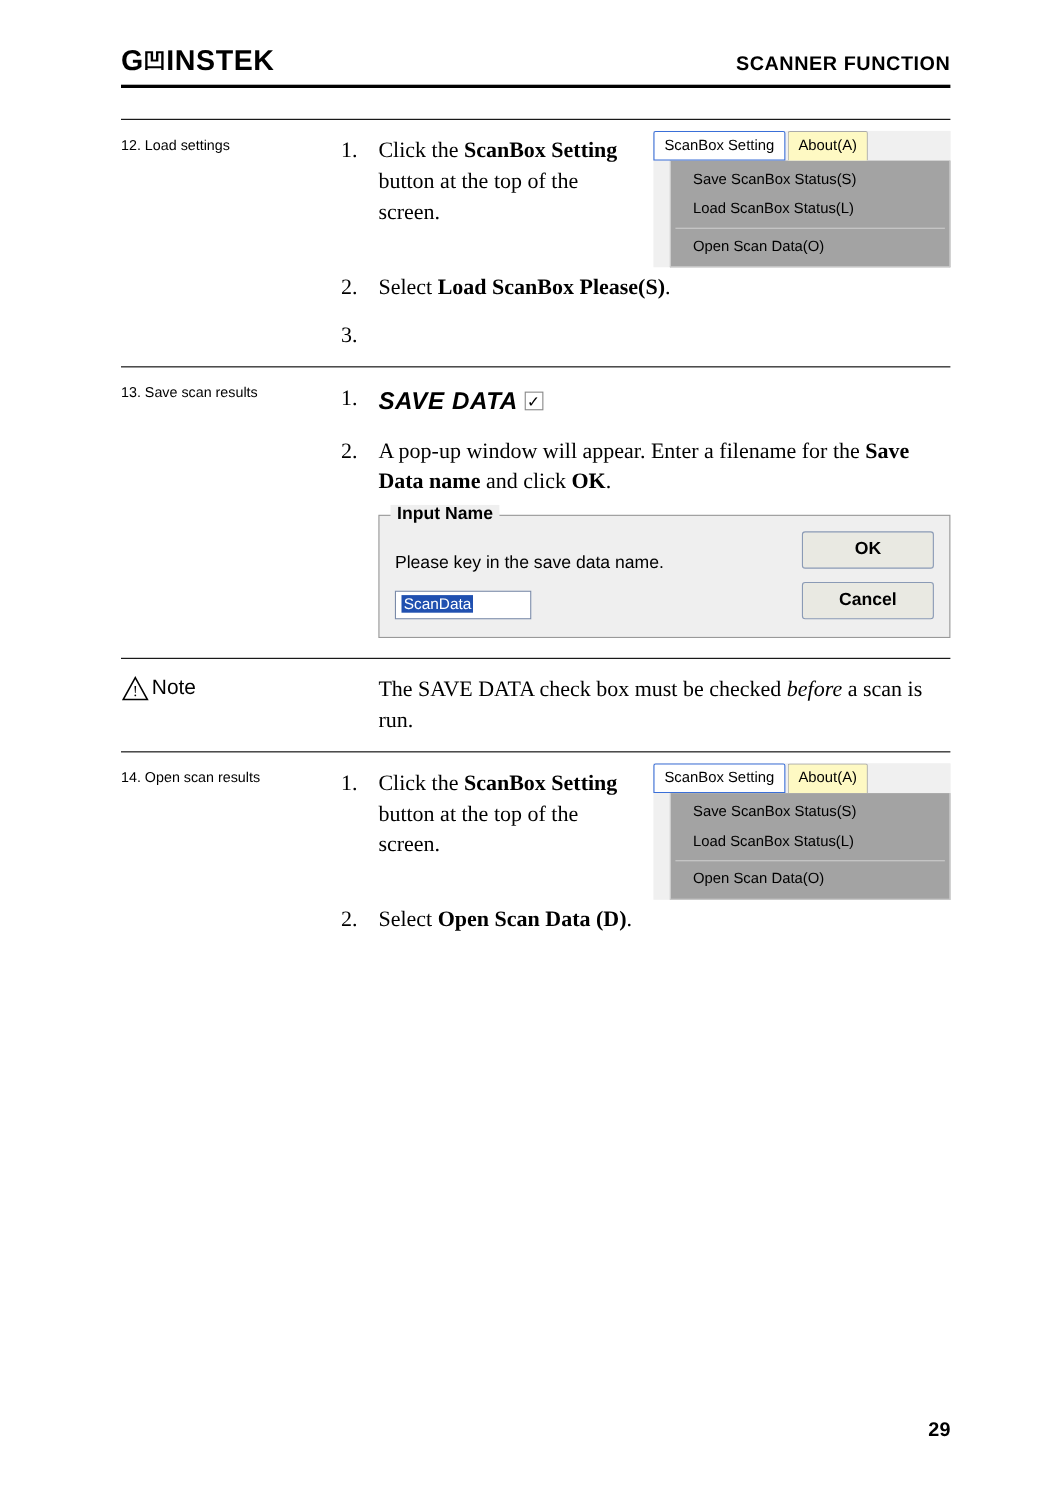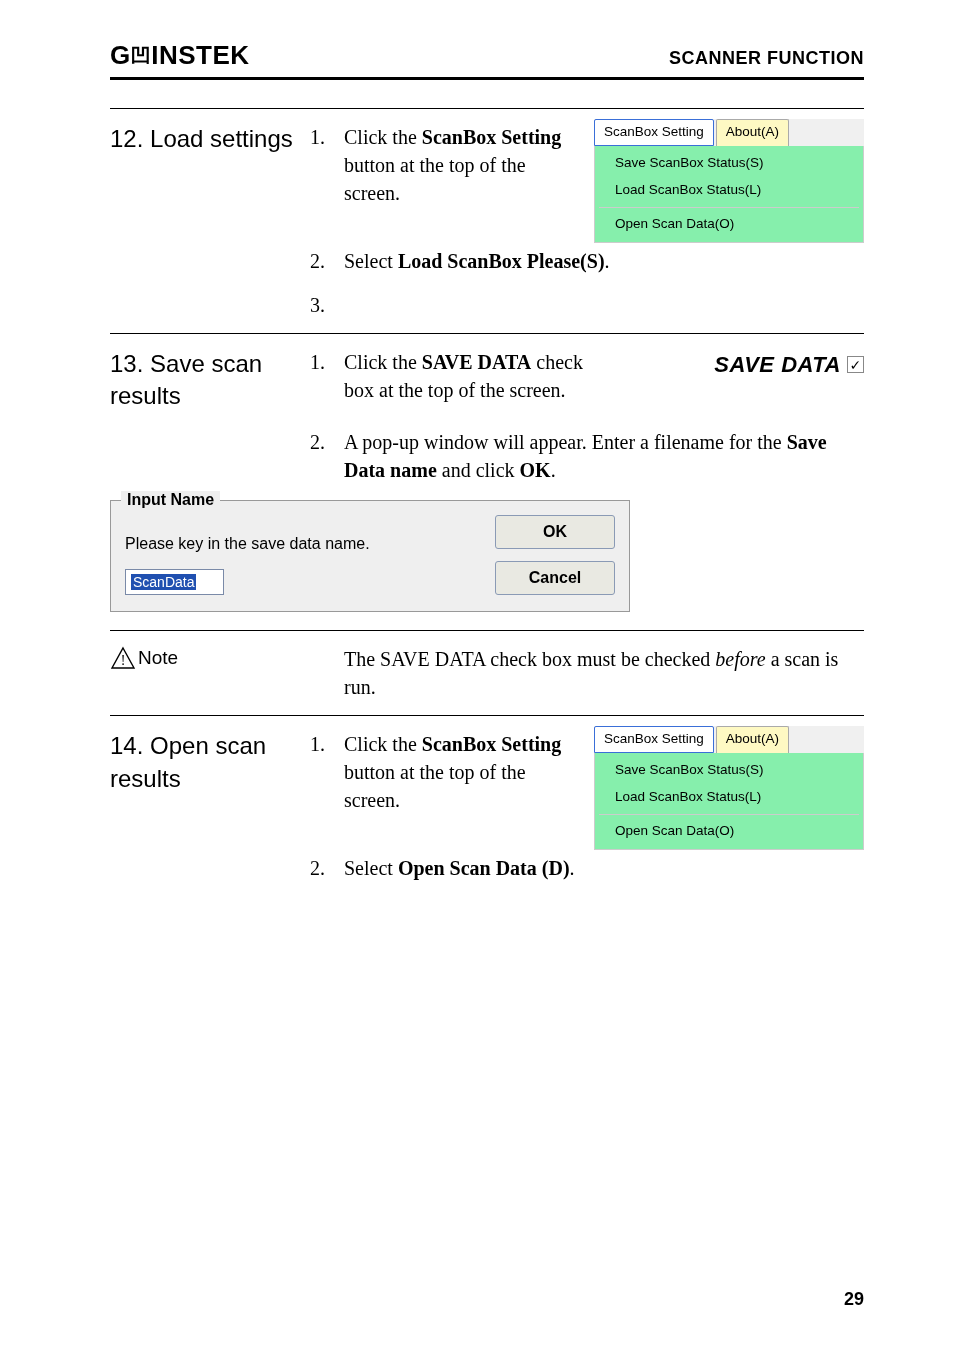--- a/index.html
+++ b/index.html
@@ -44,21 +44,21 @@
     }
     .row {
       display: flex;
       align-items: flex-start;
       padding: 14px 0;
     }
     .left-col {
       width: 200px;
       flex-shrink: 0;
       font-family: Arial, sans-serif;
-      font-size: 24px;
+      font-size: 13px;
       line-height: 1.35;
       padding-right: 8px;
     }
     .num-col {
       width: 34px;
       flex-shrink: 0;
       font-size: 20px;
       line-height: 1.4;
     }
     .body-col {
@@ -91,24 +91,25 @@
       border: 1px solid #aaa;
       border-bottom: none;
       border-radius: 2px 2px 0 0;
       font-size: 13.5px;
     }
     .menu-tab.active {
       background: #fff;
       border: 1px solid #3a6fd8;
     }
     .menu-items {
-      background: #86efac;
+      background: #a3a3a3;
       border: 1px solid #ccc;
       border-top: none;
       padding: 4px 0;
+      margin-left: 15px;
     }
     .menu-item {
       padding: 4px 20px;
       font-size: 13.5px;
     }
     .menu-sep {
       border-top: 1px solid #ccc;
       margin: 3px 4px;
     }
     .save-data-label {
@@ -129,20 +130,21 @@
       background: #fff;
       display: inline-flex;
       align-items: center;
       justify-content: center;
       font-style: normal;
       font-size: 14px;
       font-weight: normal;
       line-height: 1;
     }
     .fieldset-box {
+      margin-left: 234px;
       margin-top: 10px;
       border: 1px solid #999;
       padding: 14px 14px 16px 14px;
       position: relative;
       width: calc(100% - 234px);
       font-family: Tahoma, Arial, sans-serif;
       background: #efefef;
     }
     .fieldset-legend {
       position: absolute;
@@ -160,21 +162,21 @@
     }
     .fieldset-left {
       flex: 1;
       font-size: 16px;
     }
     .fieldset-input {
       margin-top: 16px;
       border: 1px solid #7a8aa8;
       background: #fff;
       padding: 3px 5px;
-      width: 99px;
+      width: 124px;
       display: inline-block;
     }
     .fieldset-input .sel {
       background: #2050b0;
       color: #fff;
       padding: 0 2px;
       font-size: 14px;
     }
     .fieldset-right {
       display: flex;
@@ -260,23 +262,20 @@
     <div class="left-col"></div>
     <div class="num-col">3.</div>
   </div>
 
   <hr class="thin-rule">
 
   <div class="row" style="padding-bottom:8px">
     <div class="left-col">13. Save scan results</div>
     <div class="num-col">1.</div>
     <div class="body-col body-with-img">
-      <div class="body-text" style="flex:0 0 52%">
-        <span>Click the </span><b>SAVE DATA</b><span> check box at the top of the screen.</span>
-      </div>
       <div class="save-data-label">
         <span>SAVE DATA</span>
         <span class="save-data-check">✓</span>
       </div>
     </div>
   </div>
 
   <div class="row" style="padding-top:8px;padding-bottom:6px">
     <div class="left-col"></div>
     <div class="num-col">2.</div>

